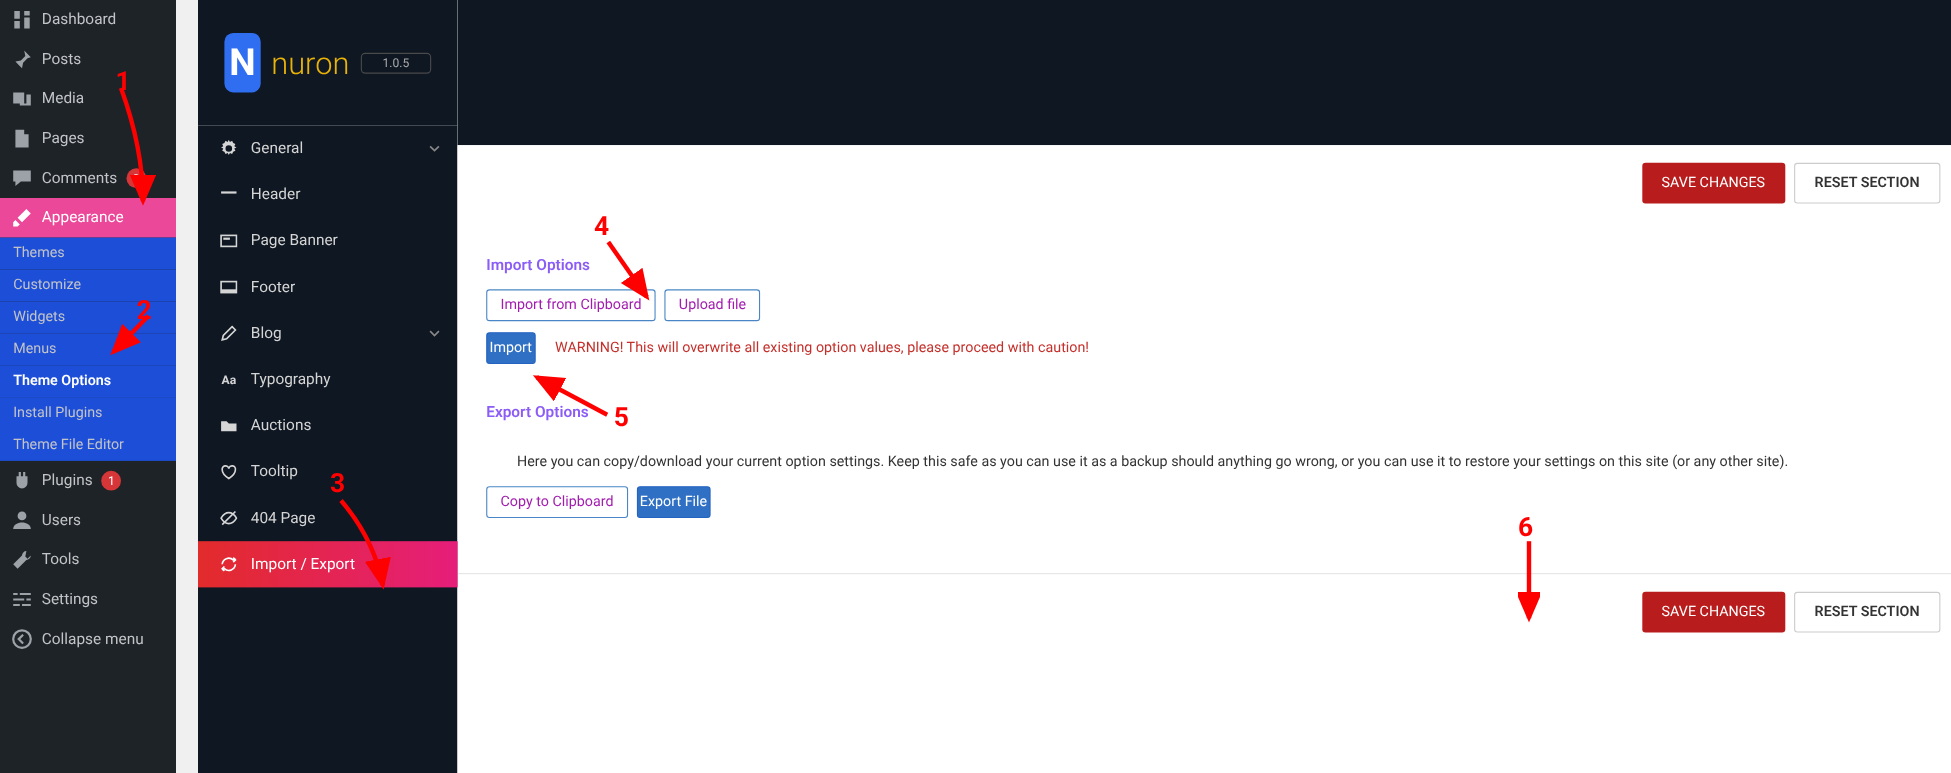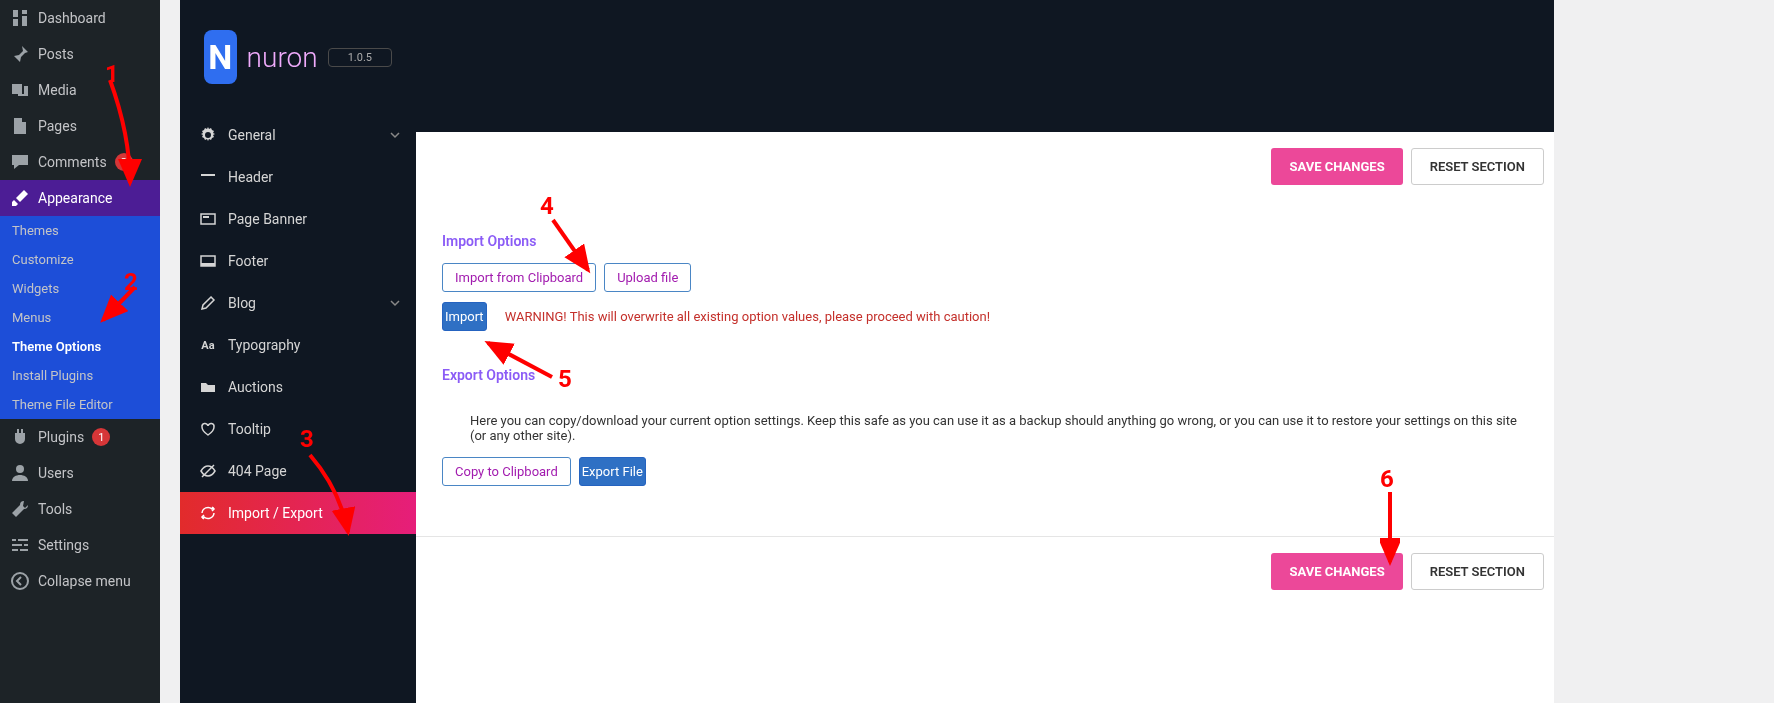--- a/index.html
+++ b/index.html
@@ -1,50 +1,50 @@
 <!DOCTYPE html>
 <html><head>
 <meta charset="utf-8">
 <style>
 * { margin: 0; padding: 0; box-sizing: border-box; font-family: -apple-system, BlinkMacSystemFont, "Segoe UI", Roboto, sans-serif; }
 body { background: #f0f0f1; display: flex; width: 1774px; height: 703px; overflow: hidden; }
 .wp-sidebar { width: 160px; background: #1d2327; color: #c3c4c7; font-size: 14px; }
 .wp-sidebar .item { display: flex; align-items: center; padding: 8px 10px; cursor: pointer; gap: 8px; }
 .wp-sidebar .item .icon { width: 20px; height: 20px; display: flex; align-items: center; justify-content: center; fill: #9ca2a7; }
-.wp-sidebar .item.active { background: #4c1d95; color: #fff; }
+.wp-sidebar .item.active { background: #ec4899; color: #fff; }
 .wp-sidebar .item.active .icon { fill: #fff; }
 .wp-sidebar .sub { font-size: 13px; padding: 7px 12px; color: #c3c4c7; cursor: pointer; background: #1d4ed8; }
 .wp-sidebar .sub.bold { font-weight: 600; color: #fff; }
 .badge-red { background: #d63638; color: #fff; border-radius: 9px; font-size: 11px; padding: 0 6px; min-width: 18px; height: 18px; display: inline-flex; align-items: center; justify-content: center; }
 .main-wrap { flex: 1; background: #f0f0f1; padding: 0 0 0 20px; display: flex; gap: 0; }
 .theme-side { width: 236px; background: #0f1722; color: #e3e3e3; }
 .theme-header { padding: 30px 24px 30px 24px; display: flex; align-items: center; gap: 10px; background: #0f1722; }
 .theme-logo { width: 54px; height: 54px; background: #2f6ef0; color: #fff; border-radius: 8px; display: flex; align-items: center; justify-content: center; font-weight: 700; font-size: 34px; }
-.theme-title { font-size: 28px; font-weight: 300; color: #f0abfc; }
+.theme-title { font-size: 28px; font-weight: 300; color: #eab308; }
 .theme-ver { border: 1px solid #4a4a4a; border-radius: 4px; font-size: 11px; padding: 2px 19px; color: #aaa; }
 .theme-nav-item { display: flex; align-items: center; padding: 13px 20px; gap: 12px; font-size: 14px; color: #d5d5d5; cursor: pointer; position: relative; }
 .theme-nav-item .ticon { width: 16px; height: 16px; fill: #d5d5d5; display: flex; align-items: center; justify-content: center; }
 .theme-nav-item .chev { position: absolute; right: 16px; top: 50%; transform: translateY(-50%); fill: #888; }
 .theme-nav-item.active-ie { background: linear-gradient(90deg, #e22b2b, #e61e7a); color: #fff; }
 .theme-nav-item.active-ie .ticon { fill: #fff; }
 .content { flex: 1; background: #fff; margin: 0; display: flex; flex-direction: column; }
 .content-inner { padding: 26px 26px 10px 26px; }
 .top-actions, .bottom-actions { display: flex; justify-content: flex-end; gap: 8px; padding: 16px 10px 18px 0; }
-.btn-save { background: #ec4899; color: #fff; border: none; padding: 10px 18px; font-weight: 700; font-size: 13px; border-radius: 3px; cursor: pointer; }
+.btn-save { background: #b91c1c; color: #fff; border: none; padding: 10px 18px; font-weight: 400; font-size: 13px; border-radius: 3px; cursor: pointer; }
 .btn-reset { background: #fff; color: #333; border: 1px solid #ccc; padding: 10px 18px; font-weight: 600; font-size: 13px; border-radius: 3px; cursor: pointer; }
 .section-label { font-size: 14px; font-weight: 600; color: #8b5cf6; margin-top: 4px; margin-bottom: 14px; }
 .btn-outline { border: 1px solid #4a86c5; background: #fff; color: #a21caf; padding: 6px 12px; font-size: 13px; border-radius: 3px; cursor: pointer; margin-right: 4px; }
 .btn-primary { border: 1px solid #2563c0; background: #2f70c4; color: #fff; padding: 6px 2px; font-size: 13px; border-radius: 3px; cursor: pointer; margin-right: 4px; }
 .warn-row { display: flex; align-items: center; gap: 14px; margin-top: 10px; }
 .warn-text { font-size: 13px; color: #c4302b; }
 .export-desc { font-size: 13px; color: #333; margin: 30px 0 14px 28px; }
 .export-buttons { margin-left: 0; }
 .annotation { position: absolute; color: #ff0000; font-weight: 700; font-size: 24px; pointer-events: none; z-index: 999; }
 .arrow-svg { position: absolute; pointer-events: none; z-index: 998; }
-.page-canvas { position: relative; width: 1554px; height: 703px; }
+.page-canvas { position: relative; width: 1774px; height: 703px; }
 .flex-row { display: flex; }
 .bottom-border { border-top: 1px solid #e5e5e5; margin-top: 40px; }
 </style>
 </head>
 <body>
 
 <div class="page-canvas">
 <div class="flex-row" style="width:100%;height:100%;">
 
 <div class="wp-sidebar">

